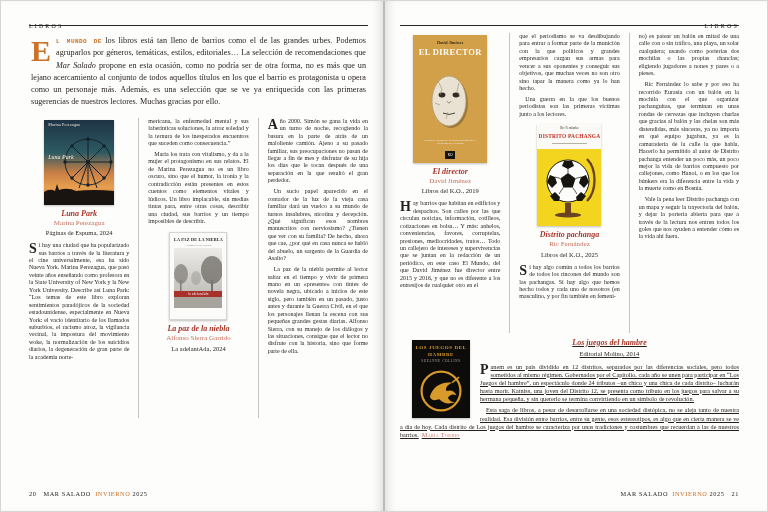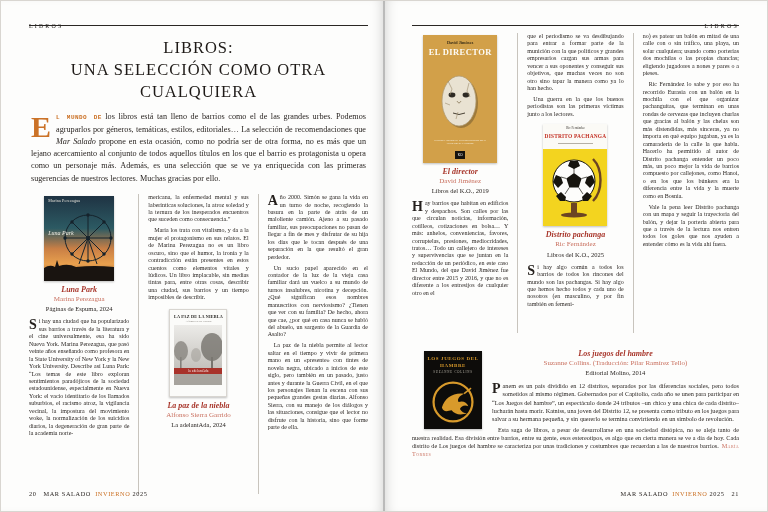--- a/index.html
+++ b/index.html
@@ -6,21 +6,21 @@
   body{
     width:768px;height:512px;overflow:hidden;
     background:#efedea;
     font-family:"Liberation Serif", serif;
     color:#241f1c;
     -webkit-font-smoothing:antialiased;
   }
   .spread{position:relative;width:766px;height:510px;display:flex;border:1px solid #d9d6d1;background:#fff;}
   .page{position:relative;width:383px;height:510px;background:#fdfdfc;box-sizing:border-box;}
   .page-left{padding:13px 16px 0 28px;box-shadow:inset -10px 0 14px -10px rgba(0,0,0,.22);}
-  .page-right{padding:13px 28px 0 28px;box-shadow:inset 10px 0 14px -10px rgba(0,0,0,.22);}
+  .page-right{padding:13px 28px 0 16px;box-shadow:inset 10px 0 14px -10px rgba(0,0,0,.22);}
   .gutter{position:absolute;left:382px;top:0;width:2px;height:100%;background:linear-gradient(to right,rgba(0,0,0,.08),rgba(0,0,0,.28),rgba(0,0,0,.08));z-index:5;}
 
   .eyebrow{font-size:6px;letter-spacing:2.2px;color:#2a2724;font-variant:small-caps;text-transform:uppercase;}
   .eyebrow-row{height:9px;}
   .eyebrow-row.right{text-align:right;}
   .rule{border-top:1.5px solid #2a2724;margin-top:2px;}
 
   .title{margin-top:11px;text-align:center;color:#1e1a17;font-size:16.5px;line-height:1.32;letter-spacing:1px;}
 
   .intro{margin:9px 2px 0 2px;font-size:8.2px;line-height:1.5;text-align:justify;hyphens:auto;-webkit-hyphens:auto;}
@@ -47,21 +47,21 @@
   .cap-pub{color:#241f1c;font-size:6.5px;margin-top:1.5px;}
 
   .footer{position:absolute;bottom:14px;font-size:6.3px;letter-spacing:.6px;color:#241f1c;}
   .footer-left{left:28px;}
   .footer-right{right:28px;}
   .footer .pgnum{margin-right:7px;}
   .footer .pgnum.r{margin-right:0;margin-left:7px;}
   .footer .season{color:#cb7227;margin:0 2px;}
 
   
-  .bottom{margin-top:16px;height:126px;overflow:hidden;font-size:6.2px;line-height:1.3;text-align:justify;}
+  .bottom{margin-top:5px;height:126px;overflow:hidden;font-size:6.2px;line-height:1.3;text-align:justify;text-decoration:underline;}
   .bottom .cover{float:left;margin:2px 10px 4px 12px;}
   .bottom .bookcap{margin-top:0;}
   .byline{color:#c9705f;font-variant:small-caps;letter-spacing:.4px;margin-left:3px;}
 
   
   .cover-luna{width:70px;height:85px;background:#1f3343;}
   .cover-luna .cv-author{position:absolute;top:3px;left:4px;font-size:4px;color:#ece7dd;letter-spacing:.2px;}
   .cover-luna .cv-title{position:absolute;top:34px;left:4px;font-size:6px;font-style:italic;color:#f3efe6;}
 
   .cover-lapaz{width:58px;height:88px;background:#fbfbf9;border:1px solid #d8d5d0;box-sizing:border-box;}
@@ -92,24 +92,20 @@
 <body>
 
 <div class="spread">
 
   <div class="page page-left">
     <div class="eyebrow-row">
       <span class="eyebrow">LIBROS</span>
     </div>
     <div class="rule"></div>
 
-    <div class="title">
-      <div>LIBROS:</div>
-      <div>UNA SELECCIÓN COMO OTRA CUALQUIERA</div>
-    </div>
 
     <p class="intro"><span class="dc-intro">E</span><span class="lead">l mundo de</span><span> los libros está tan lleno de barrios como el de las grandes urbes. Podemos agruparlos por géneros, temáticas, estilos, editoriales… La selección de recomendaciones que </span><span class="it">Mar Salado</span><span> propone en esta ocasión, como no podría ser de otra forma, no es más que un lejano acercamiento al conjunto de todos aquellos títulos en los que el barrio es protagonista u opera como un personaje más. Además, es una selección que se ve ya enriquecida con las primeras sugerencias de nuestros lectores. Muchas gracias por ello.</span></p>
 
     <div class="cols">
 
       <div class="col">
         <div class="coverwrap">
           <div class="cover cover-luna">
             <svg width="70" height="85" viewBox="0 0 70 85">
               <defs>
@@ -290,21 +286,20 @@
         <span class="cv-title">LOS JUEGOS DEL HAMBRE</span>
         <span class="cv-author">SUZANNE COLLINS</span>
         <svg width="58" height="50" viewBox="0 0 40 36" style="position:absolute;left:0;top:26px;">
           <circle cx="20" cy="18" r="14" stroke="#d89a2b" stroke-width="1.6" fill="none"></circle>
           <path d="M12 22 C14 15 20 11 28 12 C24 14 23 16 24 18 C27 17 30 18 31 21 C28 20 26 21 25 23 C26 25 28 26 30 26 C26 28 21 27 19 24 C15 25 13 25 12 22 Z" fill="#d89a2b"></path>
           <line x1="28" y1="12" x2="33" y2="8" stroke="#d89a2b" stroke-width="1"></line>
         </svg>
       </div>
       <div class="bookcap">
         <div class="cap-title">Los juegos del hambre</div>
-        <div class="cap-author">Suzanne Collins. (Traducción: Pilar Ramírez Tello)</div>
         <div class="cap-pub">Editorial Molino, 2014</div>
       </div>
       <p class="bp"><span class="dc">P</span><span>anem es un país dividido en 12 distritos, separados por las diferencias sociales, pero todos sometidos al mismo régimen. Gobernados por el Capitolio, cada año se unen para participar en “Los Juegos del hambre”, un espectáculo donde 24 tributos –un chico y una chica de cada distrito– lucharán hasta morir. Katniss, una joven del Distrito 12, se presenta como tributo en los juegos para salvar a su hermana pequeña, y sin quererlo se termina convirtiendo en un símbolo de revolución.</span></p>
       <p class="bp ind"><span>Esta saga de libros, a pesar de desarrollarse en una sociedad distópica, no se aleja tanto de nuestra realidad. Esa división entre barrios, entre su gente, esos estereotipos, es algo que en cierta manera se ve a día de hoy. Cada distrito de Los juegos del hambre se caracteriza por unas tradiciones y costumbres que recuerdan a las de nuestros barrios.</span><span class="byline">María Torres</span></p>
     </div>
 
     <div class="footer footer-right">
       <span>MAR SALADO</span> <span class="season">INVIERNO</span><span>2025</span><span class="pgnum r">21</span>
     </div>
   </div>

